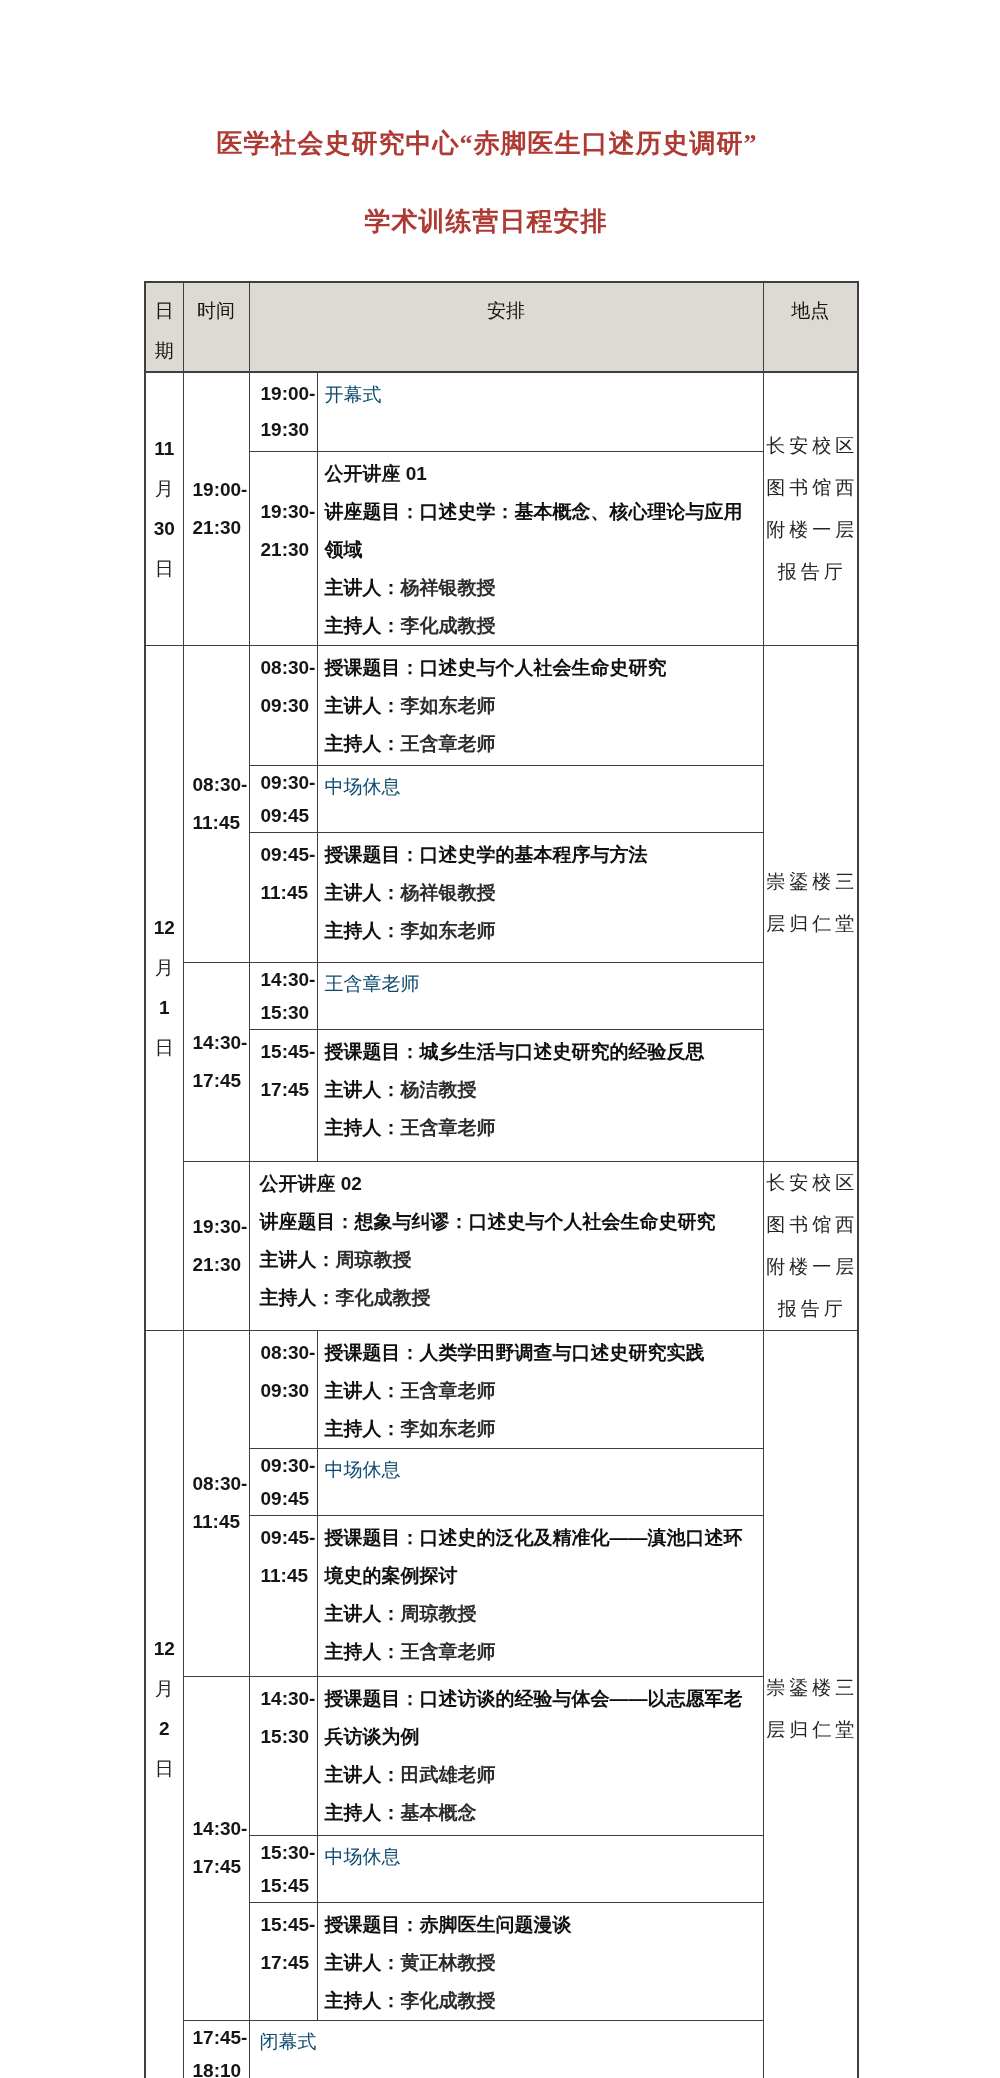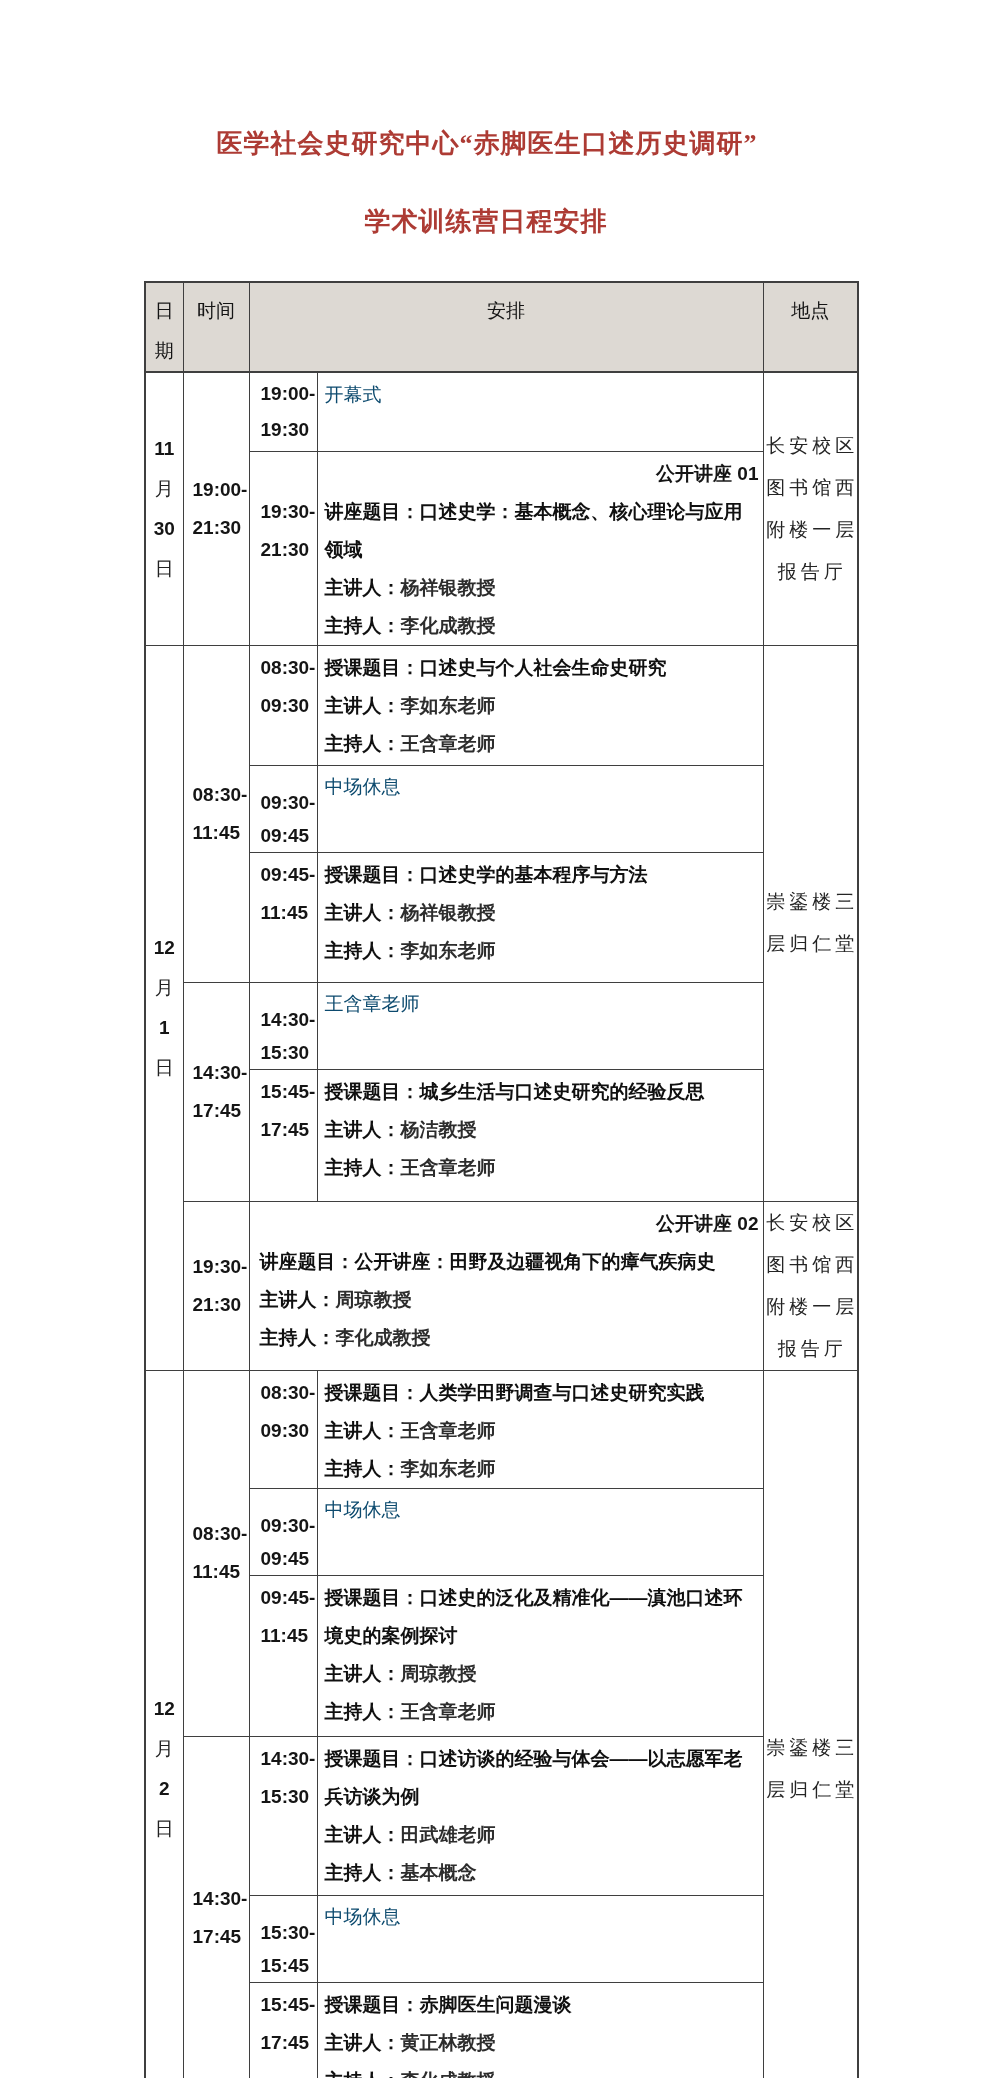--- a/index.html
+++ b/index.html
@@ -36,28 +36,28 @@
   
   .c-date{vertical-align:middle;text-align:center;font-size:19px;line-height:40px;}
   .c-date .hz{font-family:"Liberation Serif","DejaVu Serif",serif;color:#222;}
   .c-date .num{font-weight:700;}
   
   .c-time{vertical-align:middle;font-weight:700;font-size:19px;line-height:38px;padding-left:9px;}
   .c-time.short33{line-height:33px;}
   
   .c-sub{vertical-align:top;font-weight:700;font-size:19px;line-height:38px;padding:3px 0 0 11px;}
   .c-sub.lh36{line-height:36px;}
-  .c-sub.short33{line-height:33px;padding-top:20px;}
+  .c-sub.short33{line-height:33px;padding-top:0;}
   .c-sub.pt40{padding-top:41px;}
   
   .c-content{vertical-align:top;font-size:19px;line-height:38px;padding:3px 4px 0 7px;}
   .c-content.short33{line-height:33px;padding-top:4px;}
   .c-content.span2{padding-left:10px;}
   .ln{white-space:normal;}
-  .ln.ctr{text-align:right;font-weight:700;}
+  .ln.ctr{text-align:left;font-weight:700;}
   .lab{font-weight:700;color:#101010;margin-top:38px;}
   .tb{font-weight:700;color:#101010;}
   .val{font-family:"Liberation Serif","DejaVu Serif",serif;font-weight:700;color:#2d2d2d;}
   .plain{font-family:"Liberation Serif","DejaVu Serif",serif;color:#0c4a6e;}
   
   .c-loc{
     vertical-align:middle;text-align:center;
     font-family:"Liberation Serif","DejaVu Serif",serif;
     font-size:19px;line-height:42px;color:#242424;
     letter-spacing:4px;
@@ -203,21 +203,21 @@
     </td>
   </tr>
 
   <tr style="height:159px">
     <td class="c-time">
       <div>19:30-</div>
       <div>21:30</div>
     </td>
     <td class="c-content span2" colspan="2">
       <div class="ln ctr">公开讲座 02</div>
-      <div class="ln"><span class="lab">讲座题目：</span><span class="tb">公开讲座：田野及边疆视角下的瘴气疾病史</span></div>
+      <div class="ln"><span class="lab">讲座题目：</span><span class="tb">想象与纠谬：口述史与个人社会生命史研究</span></div>
       <div class="ln"><span class="lab">主讲人：</span><span class="val">周琼教授</span></div>
       <div class="ln"><span class="lab">主持人：</span><span class="val">李化成教授</span></div>
     </td>
     <td class="c-loc">
       <div class="lln">长安校区</div>
       <div class="lln">图书馆西</div>
       <div class="lln">附楼一层</div>
       <div class="lln">报告厅</div>
     </td>
   </tr>

